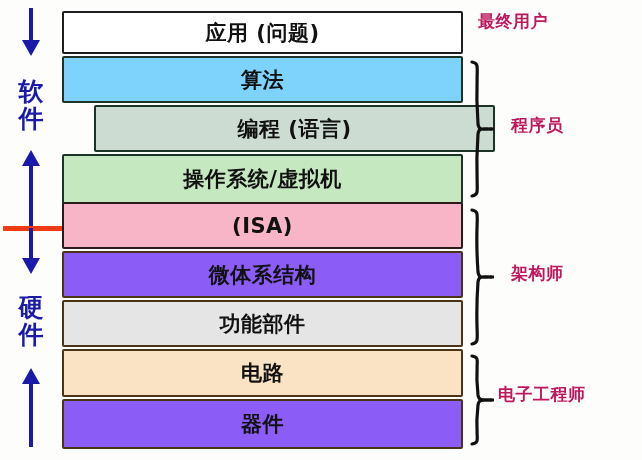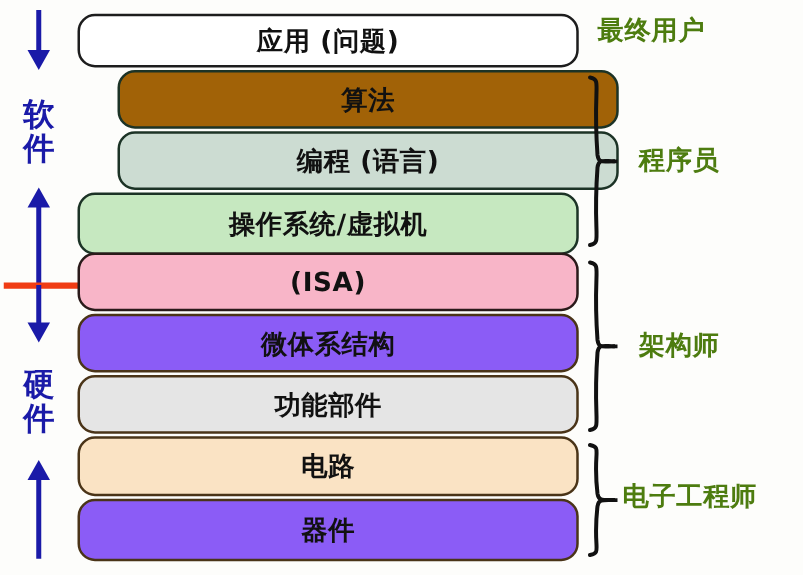--- a/index.html
+++ b/index.html
@@ -24,38 +24,38 @@
   }
   .railtext span{display:block;}
   .redline{position:absolute;left:3px;width:60px;height:5px;background:#f03c14;}
 
   
   .stack{position:absolute;left:62px;top:11px;width:401px;}
   .layer{
     position:absolute;left:0;width:401px;
     box-sizing:border-box;
     border:2.5px solid #232323;
-    border-radius:14px;
+    border-radius:2px;
     display:flex;align-items:center;justify-content:center;
     color:#111;
     font-size:21px;
     font-weight:bold;
     letter-spacing:0.5px;
     white-space:nowrap;
   }
   .layer .lbl{display:inline-block;}
   .layer .bold{font-weight:bold;}
 
   
   .brace{position:absolute;}
   .brace svg{display:block;}
 
   .rolelabel{
     position:absolute;
-    color:#4d7c0f;font-weight:bold;font-size:21px;
+    color:#be185d;font-weight:bold;font-size:17px;
     white-space:nowrap;letter-spacing:0.5px;font-family:Liberation Mono, monospace;
   }
 </style>
 </head>
 <body>
 
 <div id="stage">
 
   <div class="rail">
 
@@ -84,21 +84,21 @@
     <div class="railline" style="top:383px;height:64px;"></div>
   </div>
 
   <div class="stack">
 
     <div class="layer" style="top:0px;height:43px;background:#ffffff;border-color:#1d1d1d;">
       <span class="lbl">应用 (问题)</span>
         <span class="bold"></span>
     </div>
 
-    <div class="layer" style="top:45px;height:47px;background:#a16207;border-color:#1c3326;margin-left:32px;">
+    <div class="layer" style="top:45px;height:47px;background:#7dd3fc;border-color:#1c3326;">
       <span class="lbl">算法</span>
         <span class="bold"></span>
     </div>
 
     <div class="layer" style="top:94px;height:47px;background:#ccdcd2;border-color:#1c3326;margin-left:32px;">
       <span class="lbl">编程 (语言)</span>
         <span class="bold"></span>
     </div>
 
     <div class="layer" style="top:143px;height:50px;background:#c6e8c0;border-color:#1c3326;">

